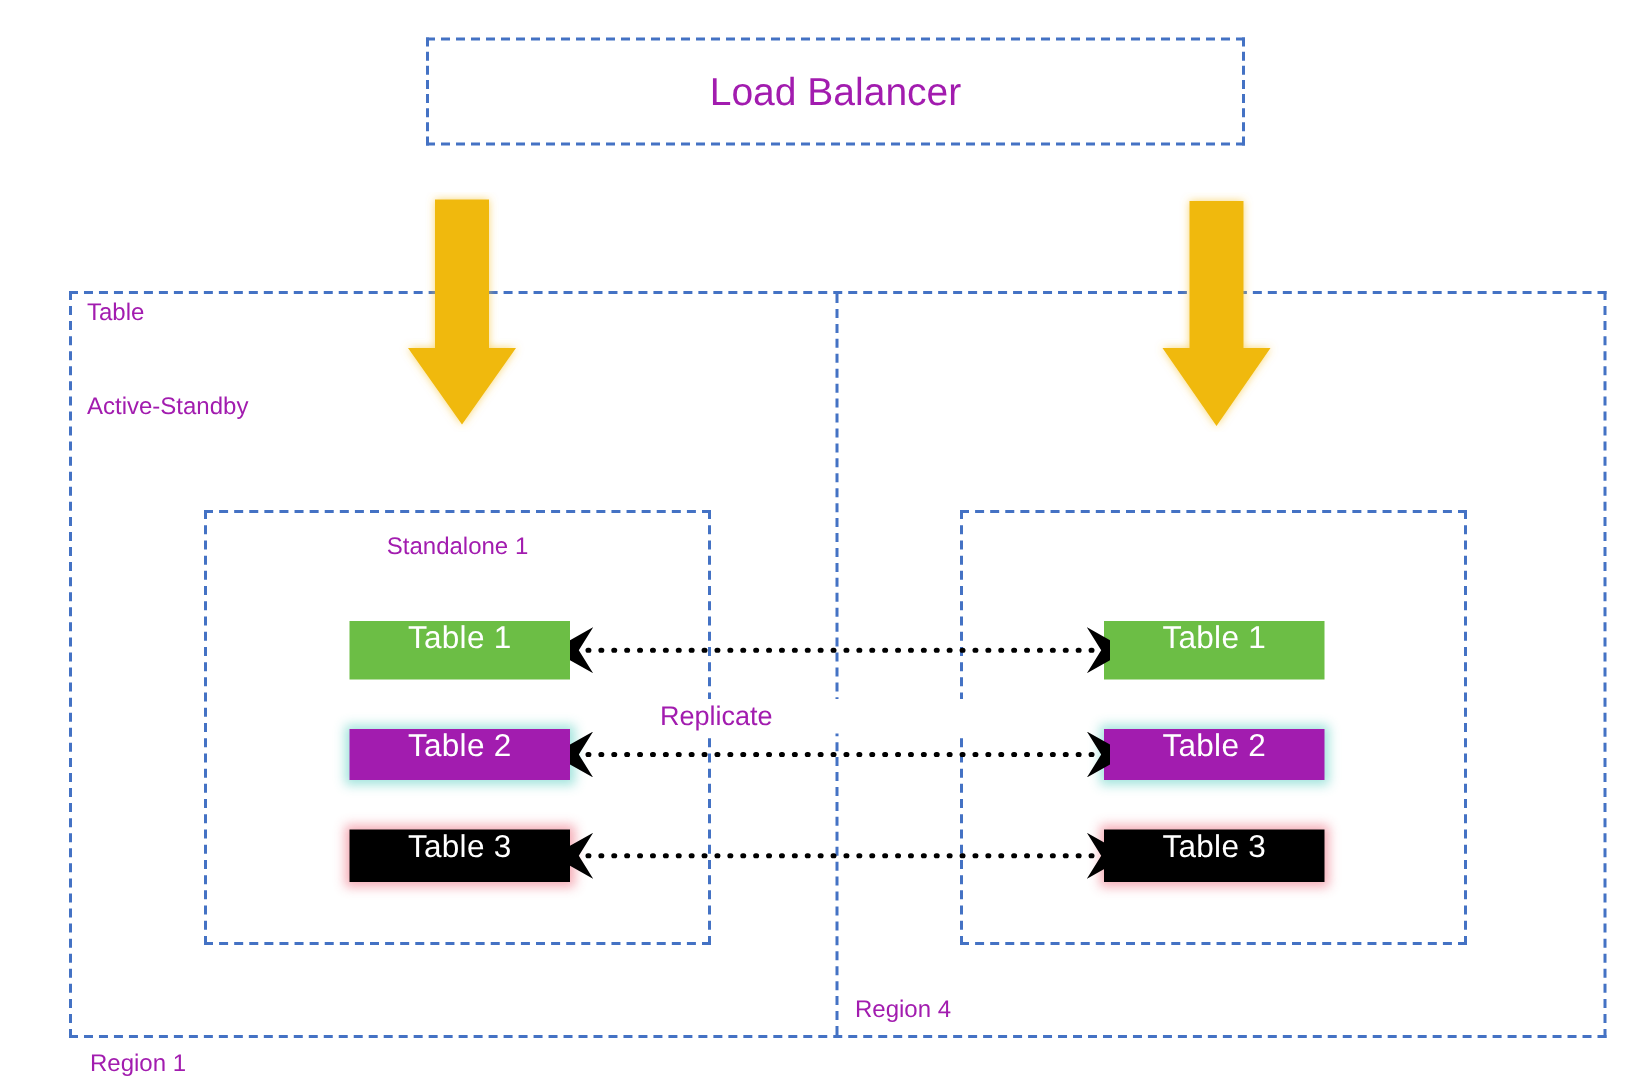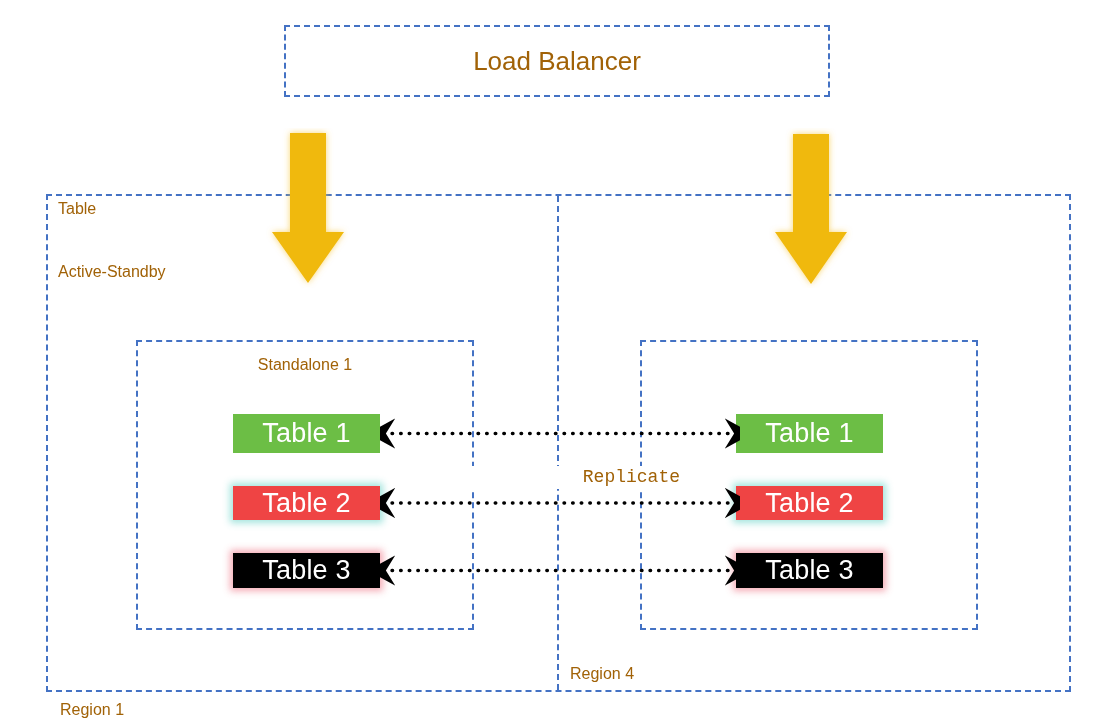--- a/index.html
+++ b/index.html
@@ -20,67 +20,65 @@
   .dashed-box {
     position: absolute;
     border: 2px dashed #4472C4;
     box-sizing: border-box;
     background: transparent;
   }
 
   
   .label {
     position: absolute;
-    color: #a16207;
+    color: #a21caf;
     white-space: pre;
     line-height: 1.25;
   }
   .label-lb {
     font-size: 26px;
     text-align: center;
   }
   .label-standalone {
     font-size: 16px;
     text-align: center;
   }
   .label-corner {
     font-size: 16px;
   }
   .label-replicate {
     font-size: 18px;
-    text-align: right;
-    font-family: Liberation Mono, monospace;
+    text-align: left;
   }
 
   
   .divider {
     position: absolute;
     border-left: 2px dashed #4472C4;
     box-sizing: border-box;
     width: 0;
   }
 
   
   .big-arrow {
     position: absolute;
   }
 
   
   .table-chip {
     position: absolute;
     display: flex;
-    align-items: center;
     justify-content: center;
     color: #ffffff;
-    font-size: 27px;
+    font-size: 21px;
     letter-spacing: .2px;
     box-sizing: border-box;
   }
   .chip-green  { background: #6CBE45; }
-  .chip-teal   { background: #ef4444; box-shadow: 0 0 7px 3px rgba(51,195,180,.45); }
+  .chip-teal   { background: #a21caf; box-shadow: 0 0 7px 3px rgba(51,195,180,.45); }
   .chip-red    { background: #000000; box-shadow: 0 0 7px 3px rgba(232,72,93,.45); }
 
   
   .connector {
     position: absolute;
   }
 </style>
 </head>
 <body>
 

